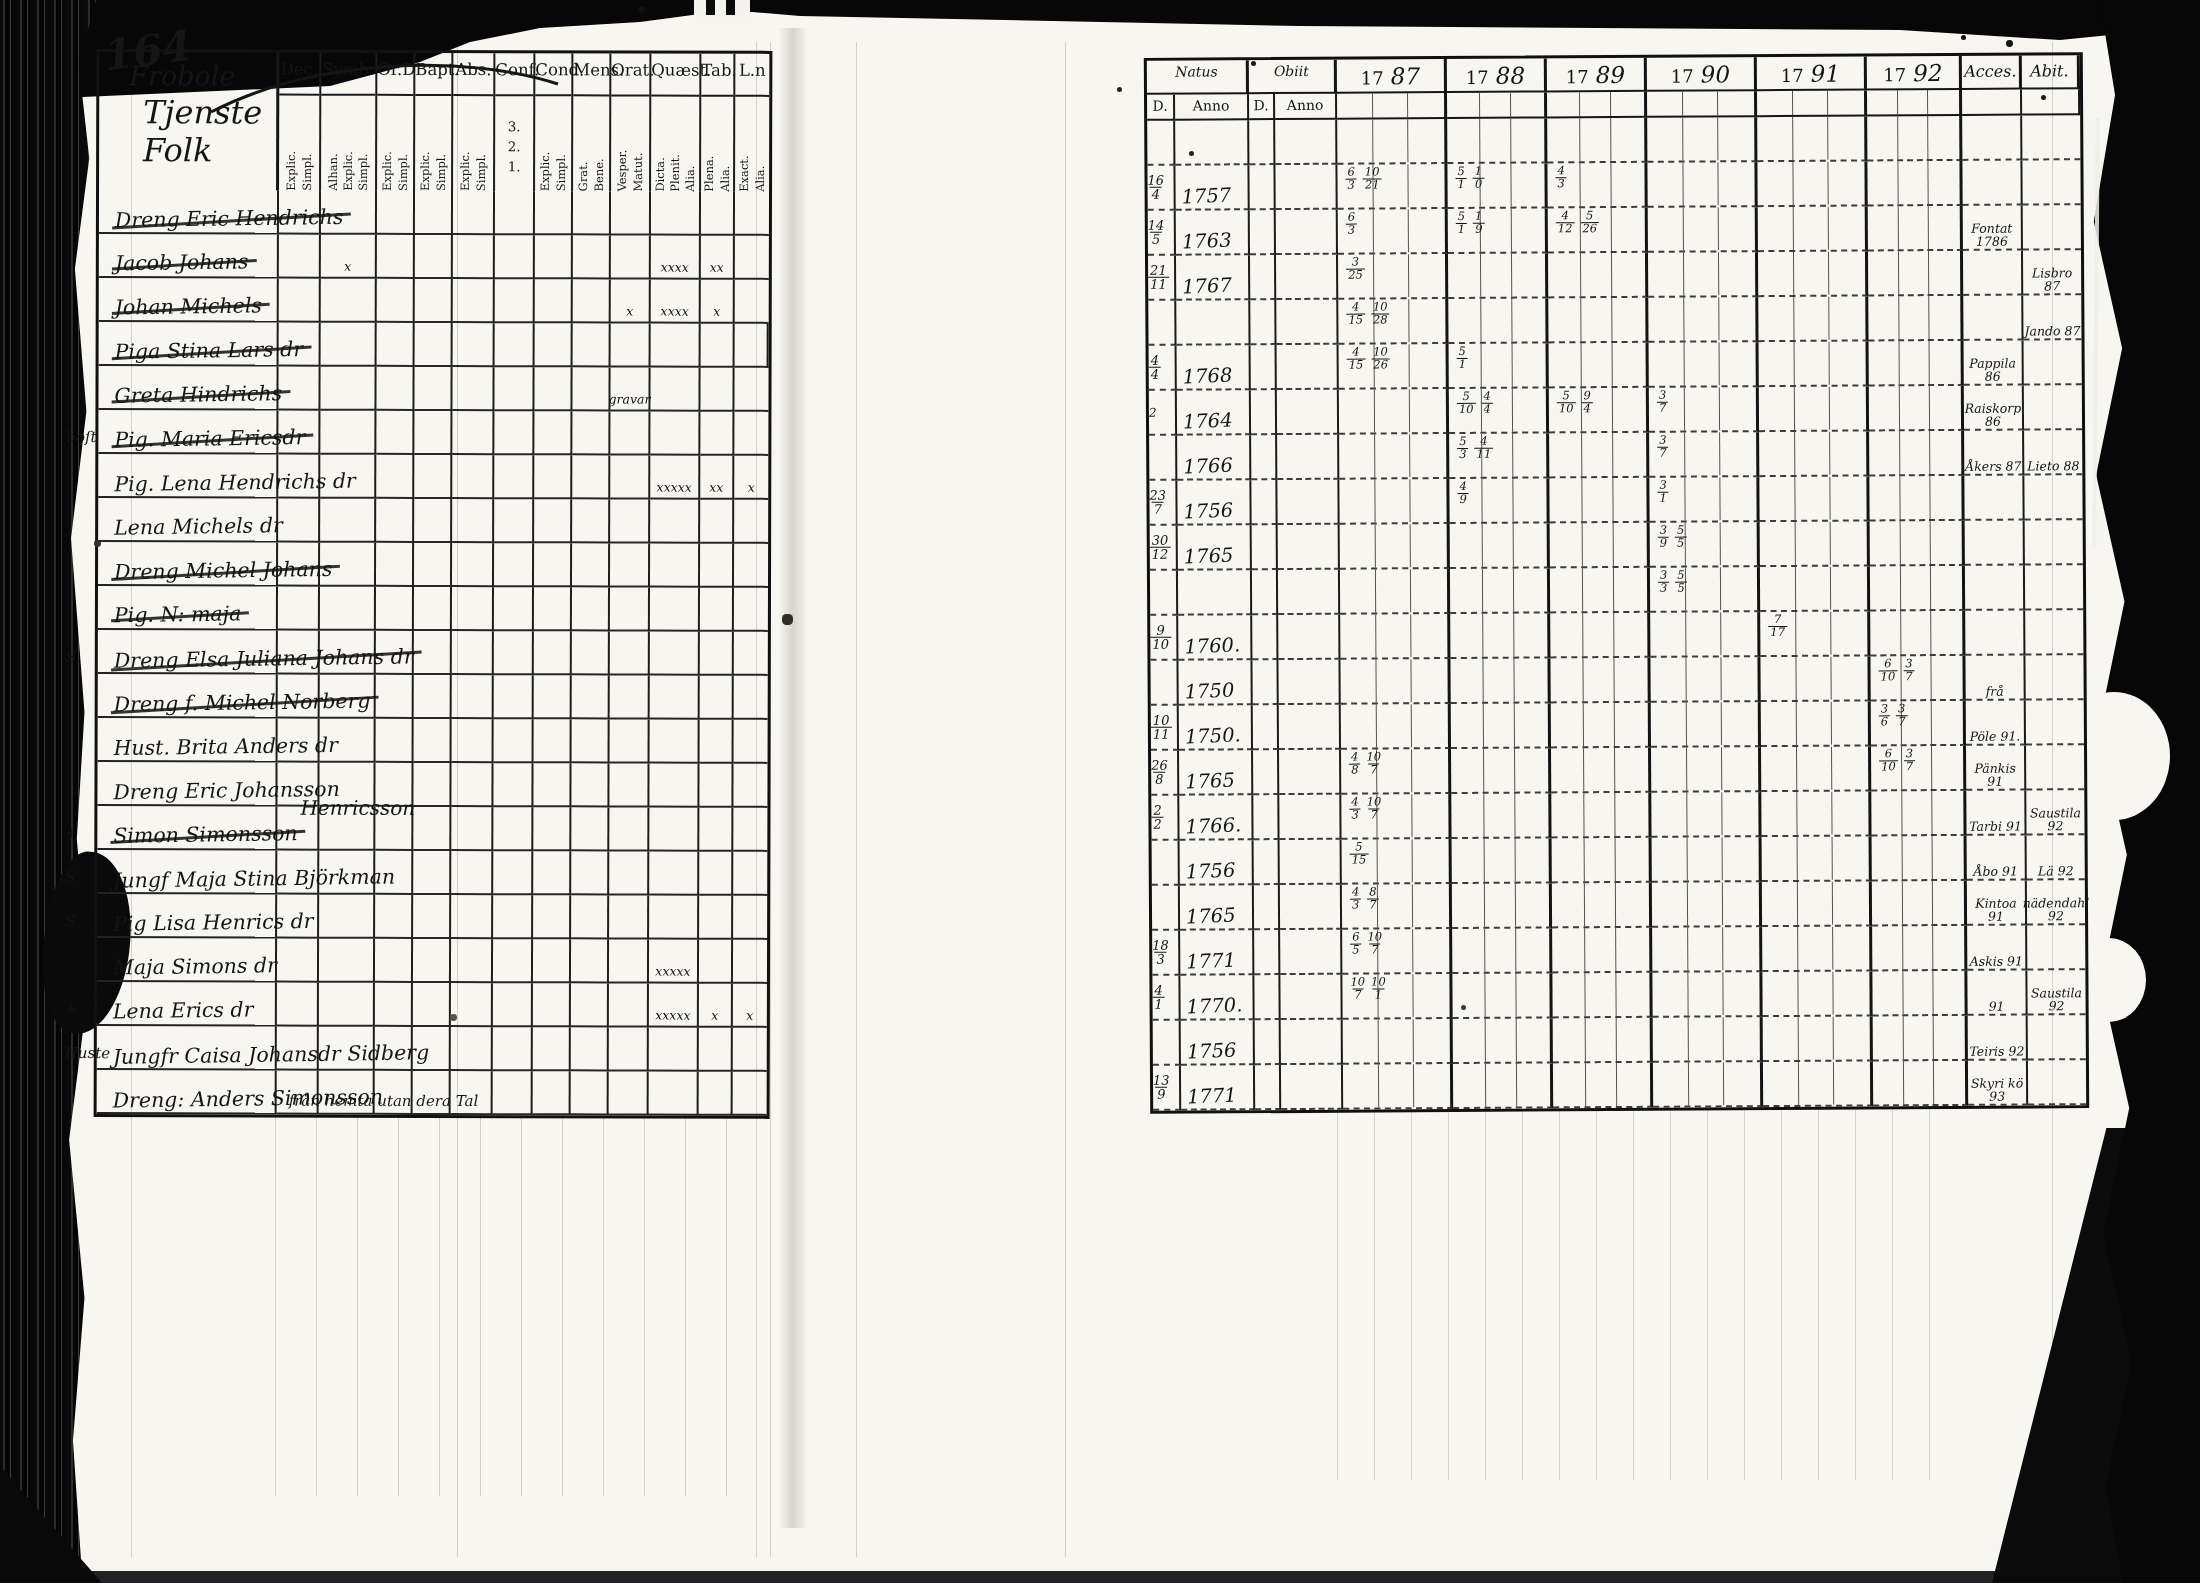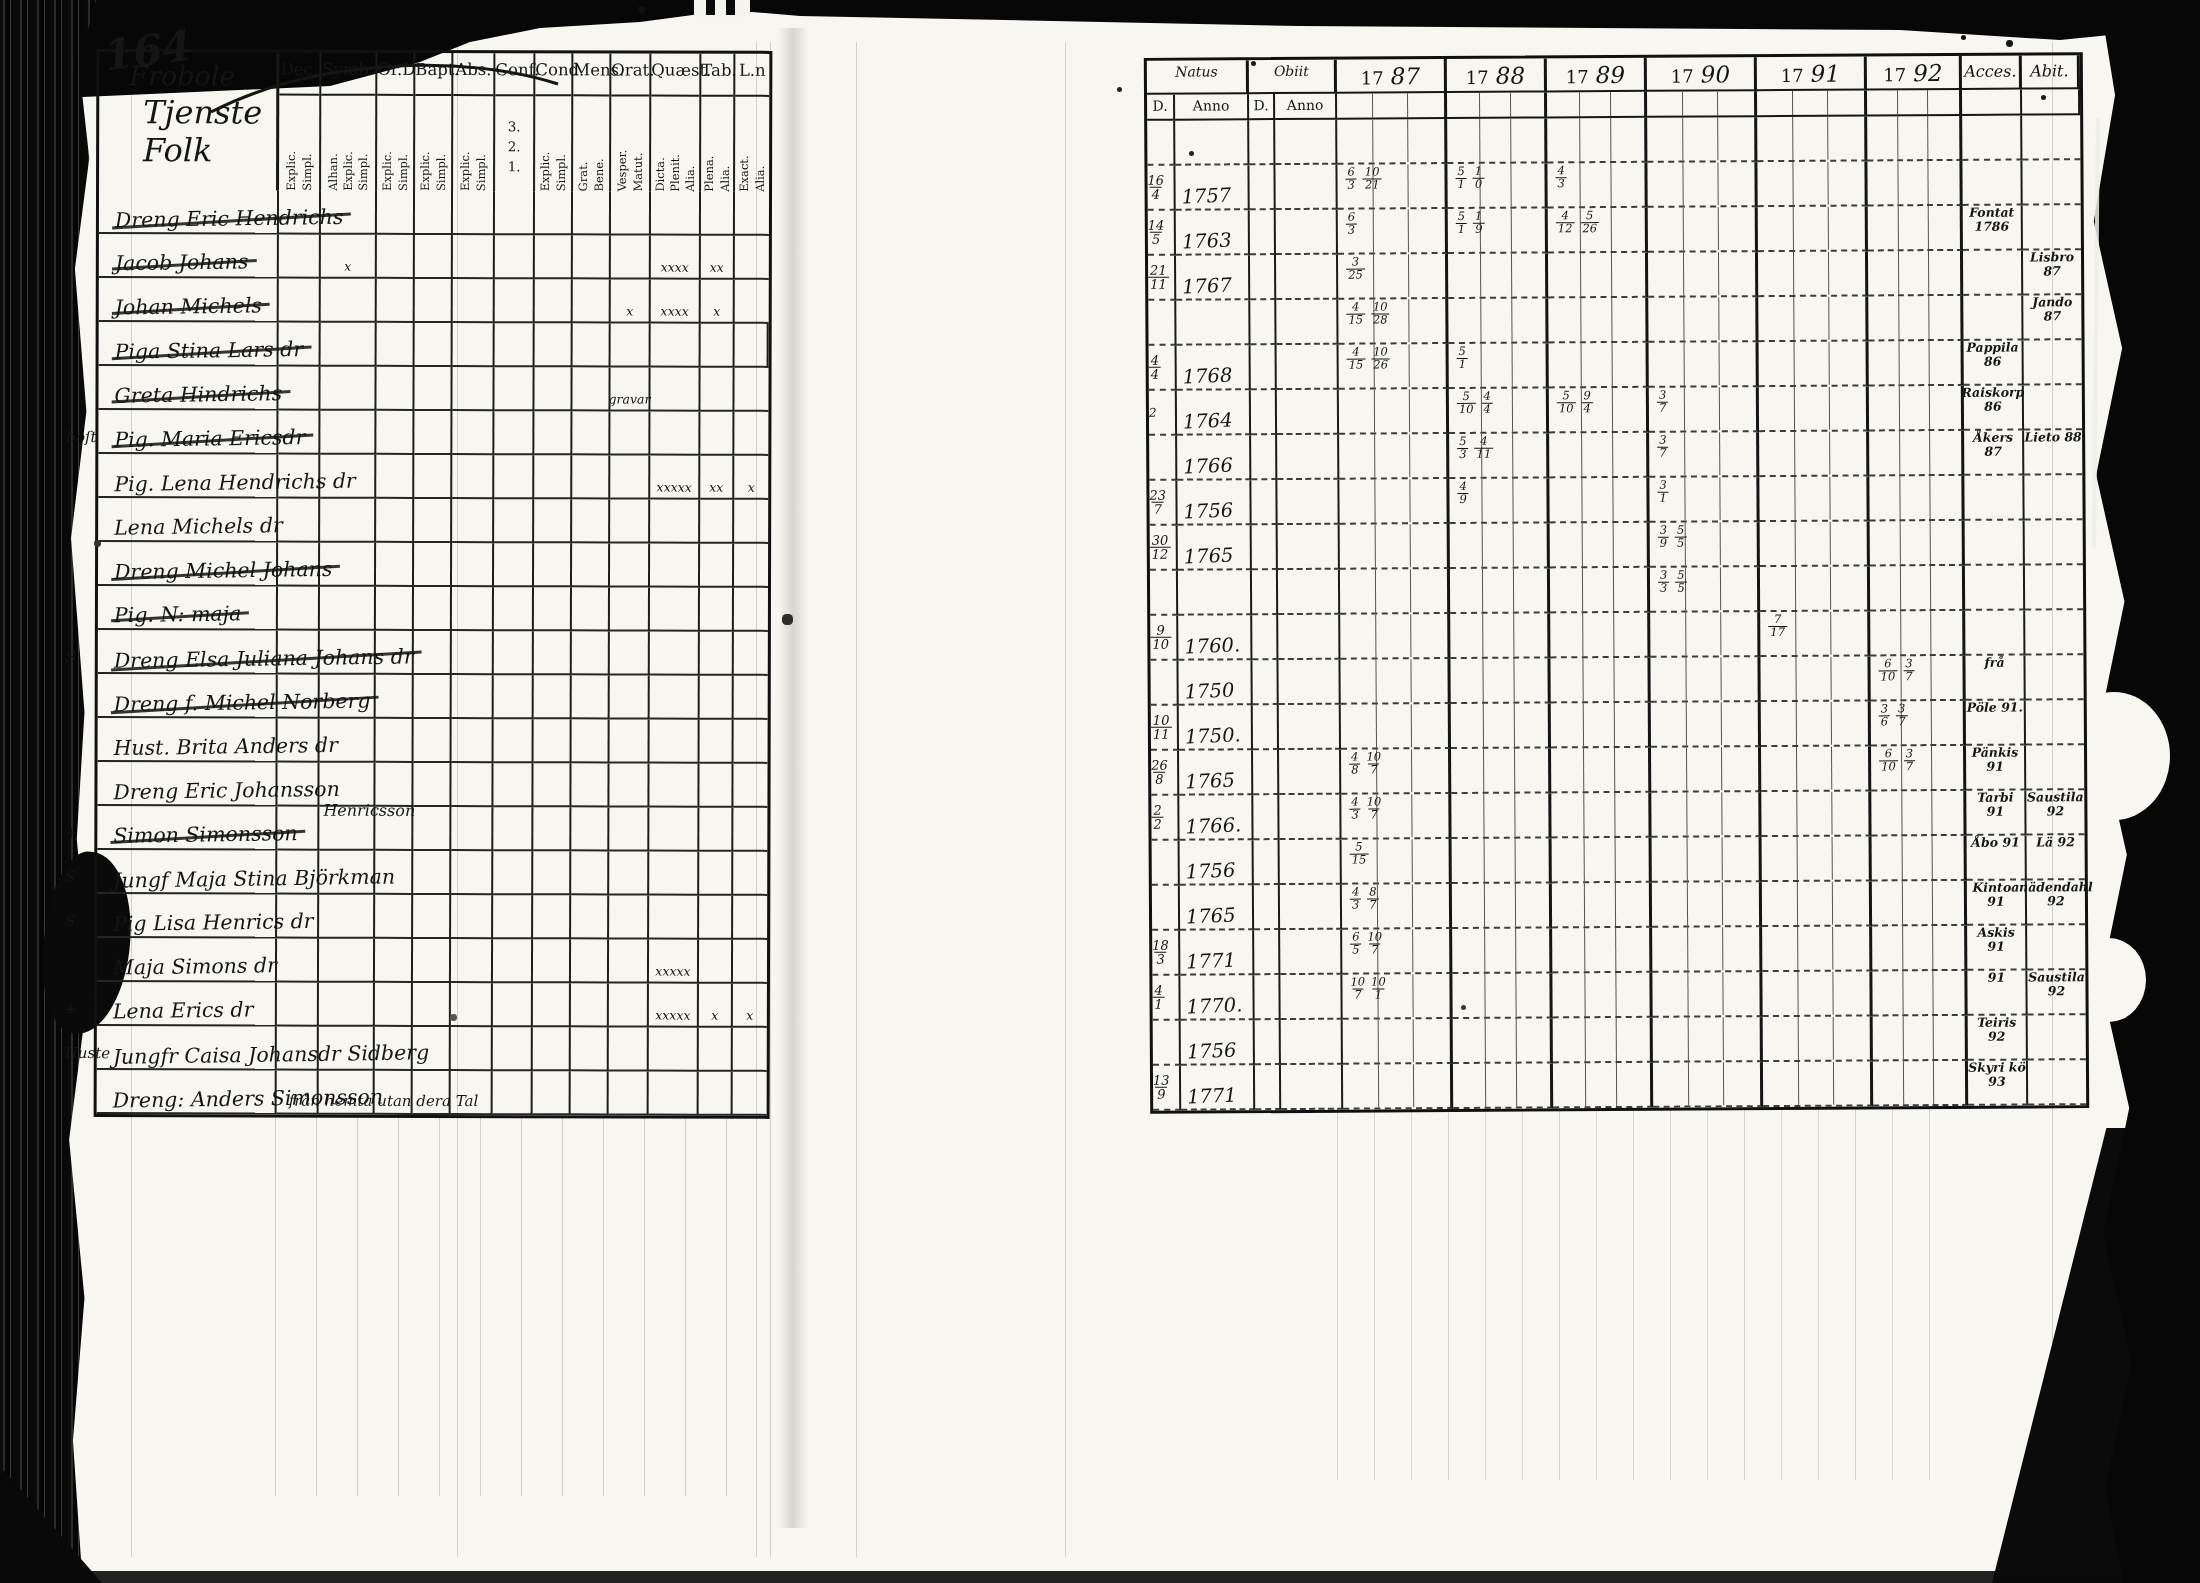--- a/index.html
+++ b/index.html
@@ -51,21 +51,21 @@
   .lh-label{height:34px;border-bottom:2px solid #1b1b1b;text-align:center;font-size:16.5px;padding-top:7px;white-space:nowrap;overflow:visible;}
   .lh-subs{flex:1;display:flex;justify-content:center;gap:3px;padding-top:5px;}
   .sub-v{writing-mode:vertical-rl;transform:rotate(180deg);font-size:11.5px;line-height:1.05;}
   .lh-subs.horiz{flex-direction:column;align-items:center;gap:4px;font-size:13.5px;}
   .l-row{display:grid;grid-template-columns:var(--lcols);height:44px;}
   .l-name{border-right:2px solid #1d1d1d;border-bottom:2px solid #242424;position:relative;
     display:flex;align-items:flex-end;padding:0 0 2px 16px;min-width:0;}
   .nm{font-size:20.5px;white-space:nowrap;position:relative;z-index:2;display:inline-block;transform:rotate(-1deg);}
   .struck::after{content:"";position:absolute;left:-3px;right:-8px;top:56%;border-top:3px solid rgba(18,18,18,.85);transform:rotate(-2.5deg);}
   .pfx{position:absolute;left:-32px;bottom:6px;font-size:15px;white-space:nowrap;}
-  .nm2{position:absolute;left:226px;bottom:-15px;font-size:16px;z-index:3;white-space:nowrap;}
+  .nm2{position:absolute;left:203px;bottom:-15px;font-size:20px;z-index:3;white-space:nowrap;}
   .rnote{position:absolute;left:192px;bottom:5px;font-size:15px;white-space:nowrap;z-index:3;}
   .l-cell{border-right:2px solid #1d1d1d;border-bottom:2px solid #262626;position:relative;
     display:flex;align-items:flex-end;justify-content:center;min-width:0;}
   .l-cell:last-child{border-right:none;}
   .mark{font-size:12.5px;white-space:nowrap;padding-bottom:3px;z-index:2;}
   
   #right-table{left:1147px;top:55px;width:933px;border:3px solid #101010;z-index:6;transform:rotate(-.35deg);
     --rcols:28px 74px 26px 62px 110px 100px 100px 110px 110px 95px 60px 58px;}
   #right-head,#right-sub,.r-row{display:grid;grid-template-columns:var(--rcols);}
   #right-head{height:34px;}
@@ -86,21 +86,21 @@
   .r-cell:last-child{border-right:none;}
   .rc-d{display:flex;align-items:center;justify-content:flex-start;}
   .rc-anno{display:flex;align-items:flex-end;padding:0 0 1px 6px;}
   .anno{font-size:19.5px;white-space:nowrap;transform:rotate(-2deg);}
   .fracs,.ymarks,.dfrac{display:flex;gap:6px;align-items:center;}
   .ymarks{padding:2px 0 0 8px;}
   .fr{display:inline-flex;flex-direction:column;align-items:center;font-size:11.5px;line-height:1;font-style:italic;}
   .dfrac .fr{font-size:13px;}
   .fr-b{border-top:1.4px solid #141414;padding:0 2px;}
   .fr-plain{font-size:12px;font-style:italic;}
-  .rc-acce,.rc-abit{display:flex;align-items:flex-start;justify-content:center;text-align:center;font-weight:bold;}
+  .rc-acce,.rc-abit{display:flex;align-items:flex-end;justify-content:center;text-align:center;}
   .small{font-size:12.5px;line-height:1.1;}
 </style>
 </head>
 <body>
 
 <div id="stage">
   <div id="paper" class="abs"></div>
 
   <div class="vl abs" style="left:131px"></div>
   <div class="vl abs" style="left:457px"></div>

